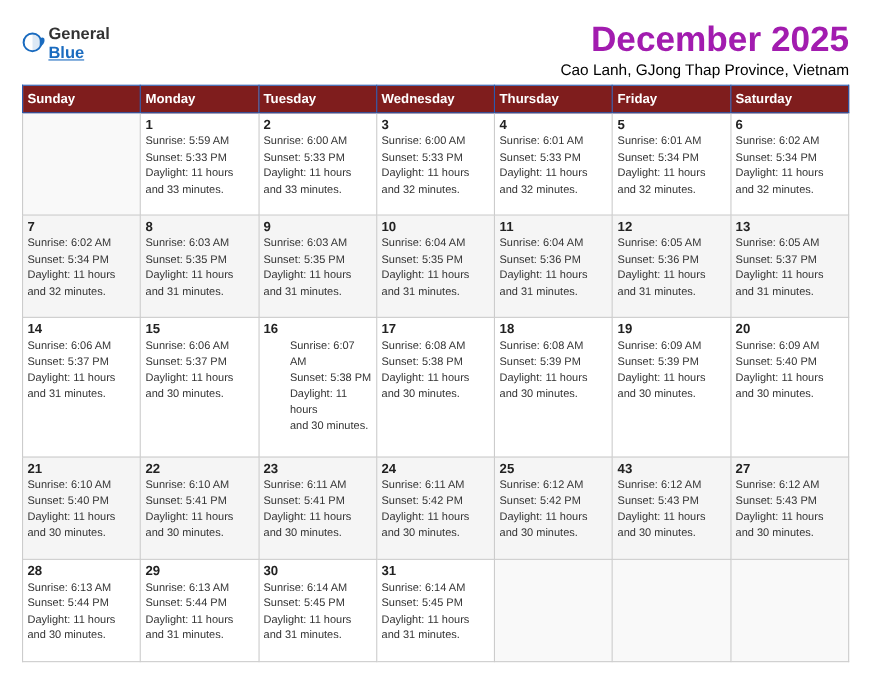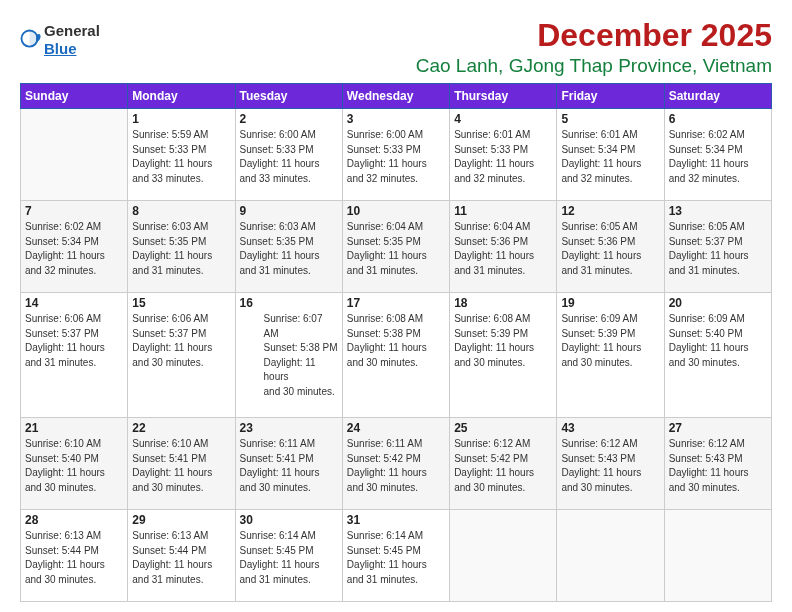--- a/index.html
+++ b/index.html
@@ -45,37 +45,37 @@
       width: 22px;
       height: 22px;
       margin-right: 2px;
     }
     .title-block {
       text-align: right;
     }
     .main-title {
       font-size: 32px;
       font-weight: bold;
-      color: #b91c1c;
+      color: #a21caf;
       line-height: 1.1;
     }
     .subtitle {
-      font-size: 19px;
-      color: #15803d;
+      font-size: 14px;
+      color: #000000;
       margin-top: 2px;
     }
     .calendar {
       flex: 1;
       border: 1px solid #ccc;
       border-collapse: collapse;
       width: 100%;
       table-layout: fixed;
     }
     .calendar th {
-      background: #6d28d9;
+      background: #7f1d1d;
       color: #fff;
       font-size: 12px;
       font-weight: bold;
       padding: 5px 4px;
       text-align: left;
       border: 1px solid #2a5aaf;
     }
     .calendar td {
       border: 1px solid #ccc;
       vertical-align: top;

